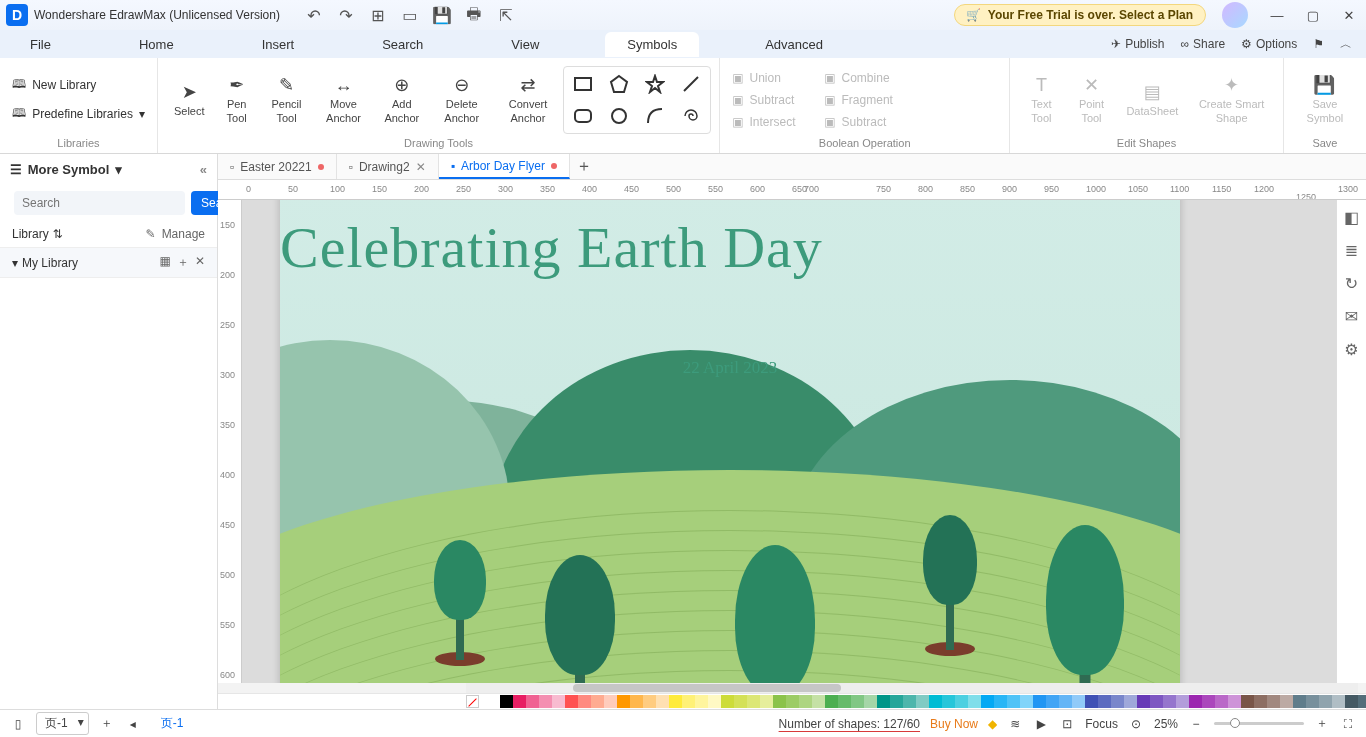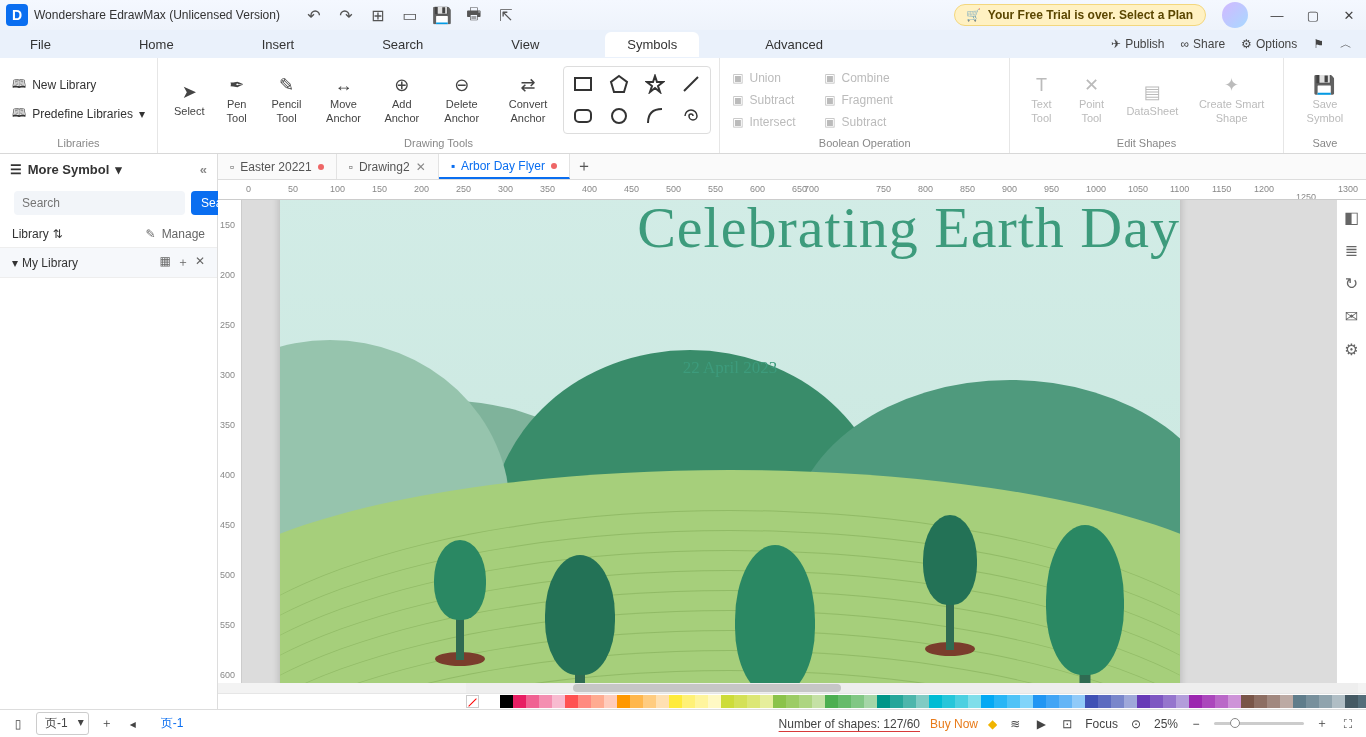--- a/index.html
+++ b/index.html
@@ -70,21 +70,21 @@
 .hills-far { position:absolute;left:-50px;right:-50px;top:150px;height:400px;}
 .hill { position:absolute;border-radius:50%;}
 .ground { position:absolute;left:-100px;right:-100px;top:280px;height:500px;background:#a6cf7b;border-radius:50% 50% 0 0 / 30% 30% 0 0;}
 .ground-lines { position:absolute;inset:0;}
 .ground-lines div{position:absolute;left:0;right:0;border-top:1px solid rgba(107,150,63,.35);border-radius:50%;}
 .tree { position:absolute;}
 .trunk{position:absolute;left:50%;transform:translateX(-50%);bottom:0;width:8px;background:#2f6b52;}
 .crown{position:absolute;left:50%;transform:translateX(-50%);border-radius:50% 50% 45% 45%;background:#2a8863;}
 .crown2{background:#237256;}
 .shadow-e{position:absolute;left:50%;transform:translateX(-50%);bottom:-6px;width:50px;height:14px;background:#7a3d2c;border-radius:50%;}
-.flyer-title { position: absolute; top: 4px; left: 0; right: 0; text-align: right; font-size: 58px; color: #3d9b7c; font-weight: 400; font-family: Georgia, serif; letter-spacing: 1px;}
+.flyer-title { position: absolute; top: 24px; left: 0; right: 0; text-align: left; font-size: 58px; color: #3d9b7c; font-weight: 400; font-family: Georgia, serif; letter-spacing: 1px;}
 .flyer-sub { position: absolute; top: 108px; left: 0; right: 0; text-align: center; font-size: 18px; color: #3d9b7c; font-family: Georgia, serif; line-height: 1.5;}
 .flyer-date { position: absolute; top: 168px; left: 0; right: 0; text-align: center; font-size: 17px; color: #3d9b7c; font-family: Georgia, serif;}
 
 .right-tools { width: 30px; background: #fff; border-left:1px solid #ddd; display:flex;flex-direction:column;align-items:center;gap:14px;padding-top:8px;color:#666;}
 
 
 .palette-row { height: 16px; background:#fff; display:flex; align-items:center; padding:0 8px 0 248px; gap:0; border-top:1px solid #e6e6e6;}
 .sep-v{width:1px;height:12px;background:#ccc;margin:0 4px;}
 .swatch { width: 13px; height: 13px; flex:0 0 auto;}
 .swatch.none{background:#fff;position:relative;border:1px solid #ccc;}

